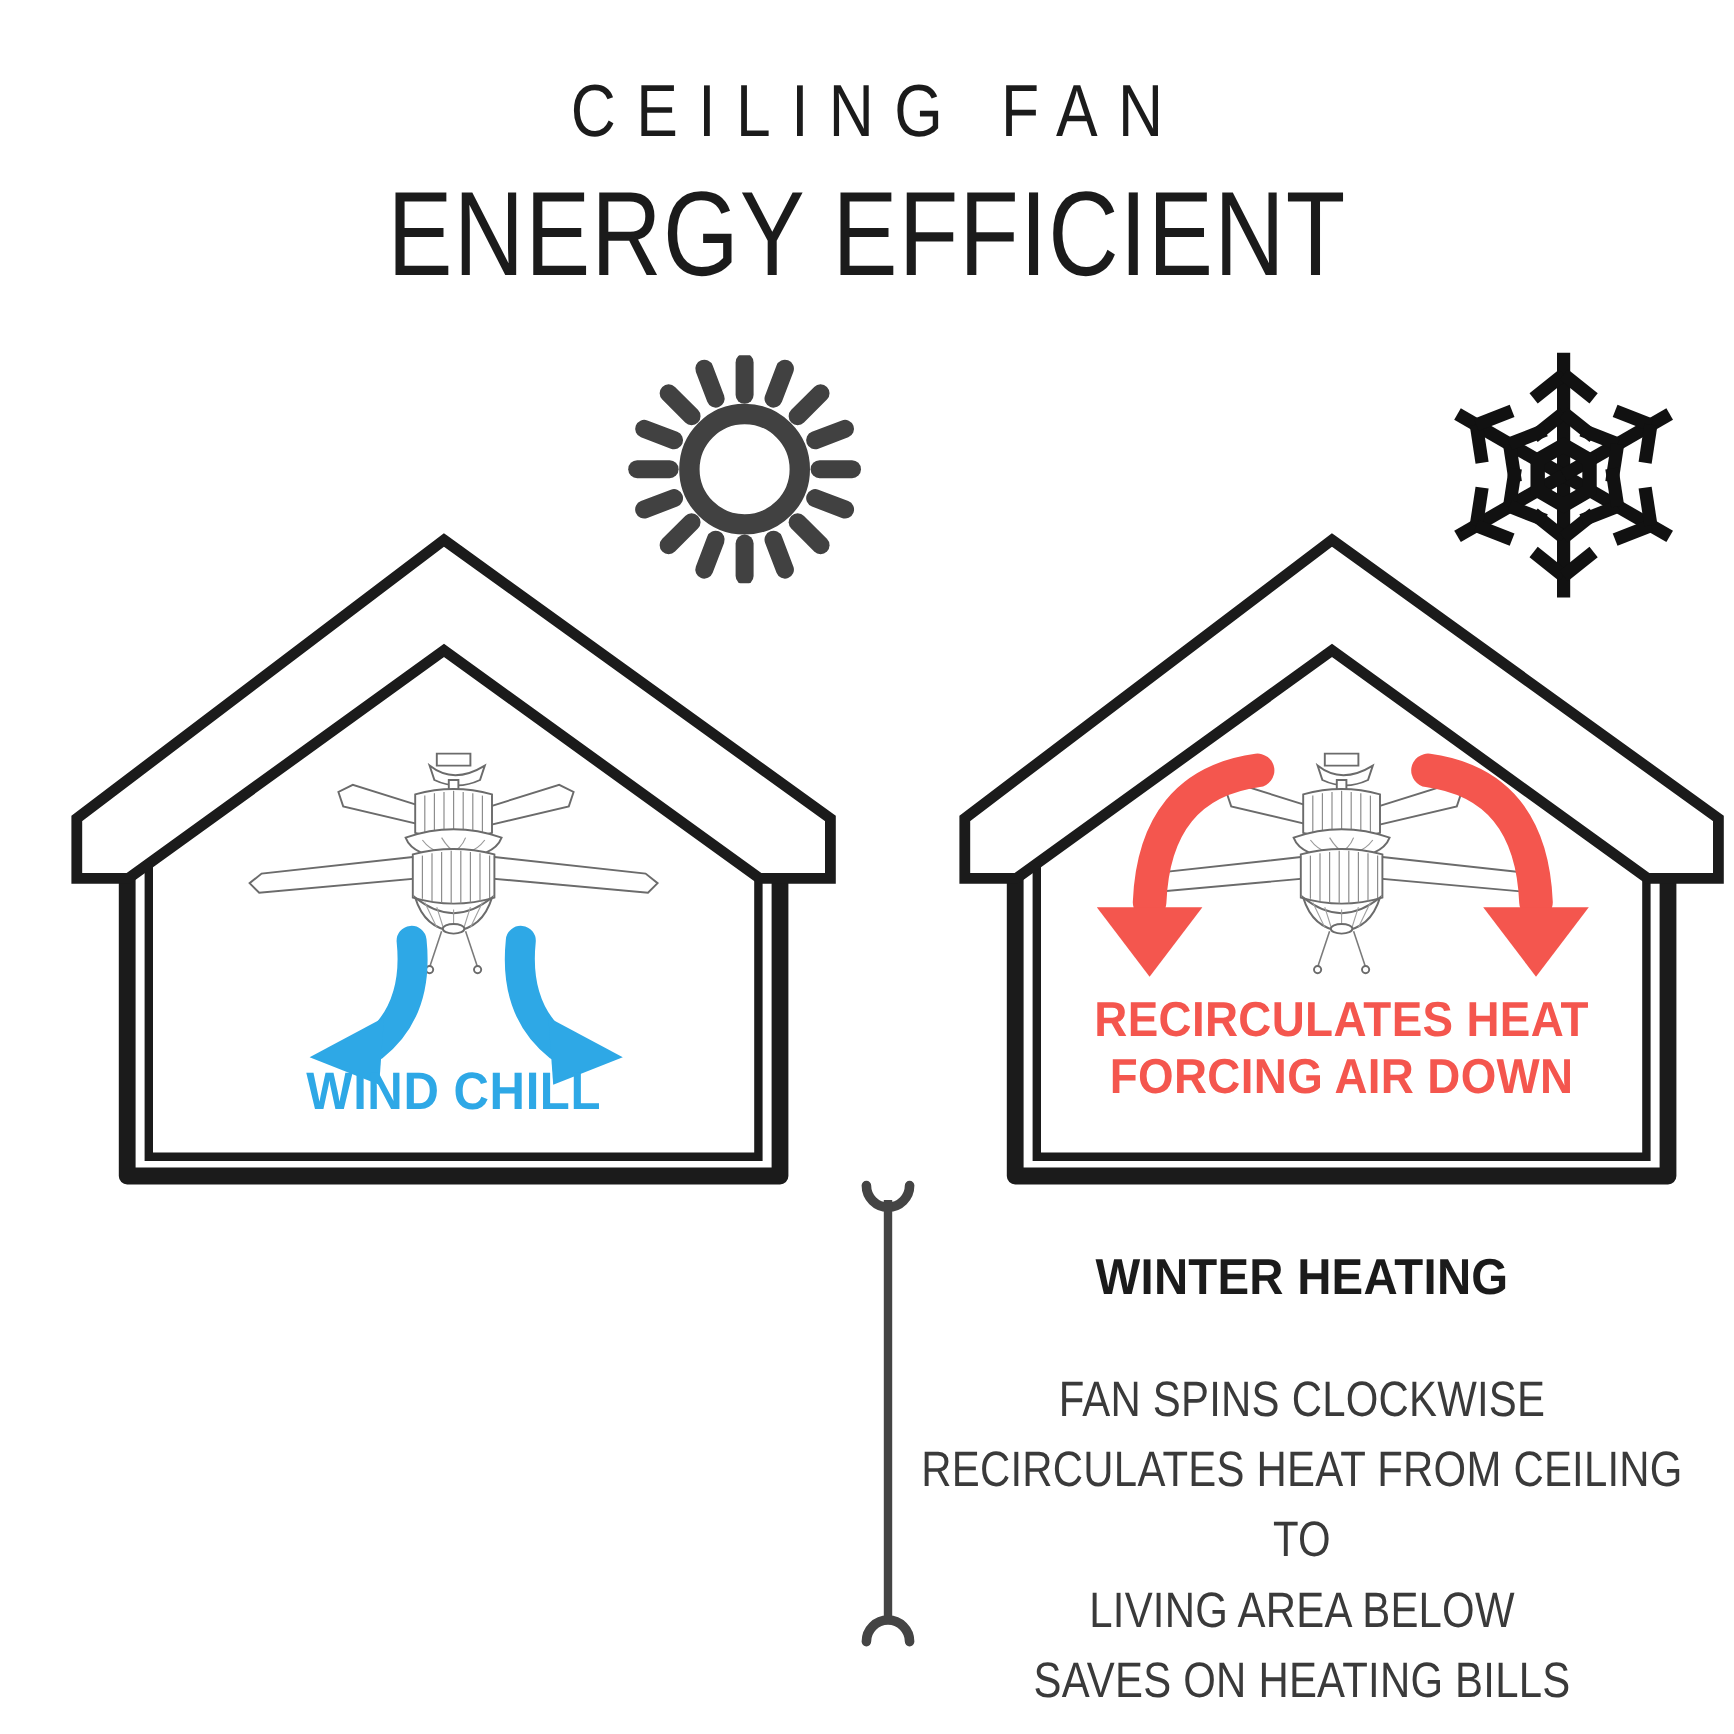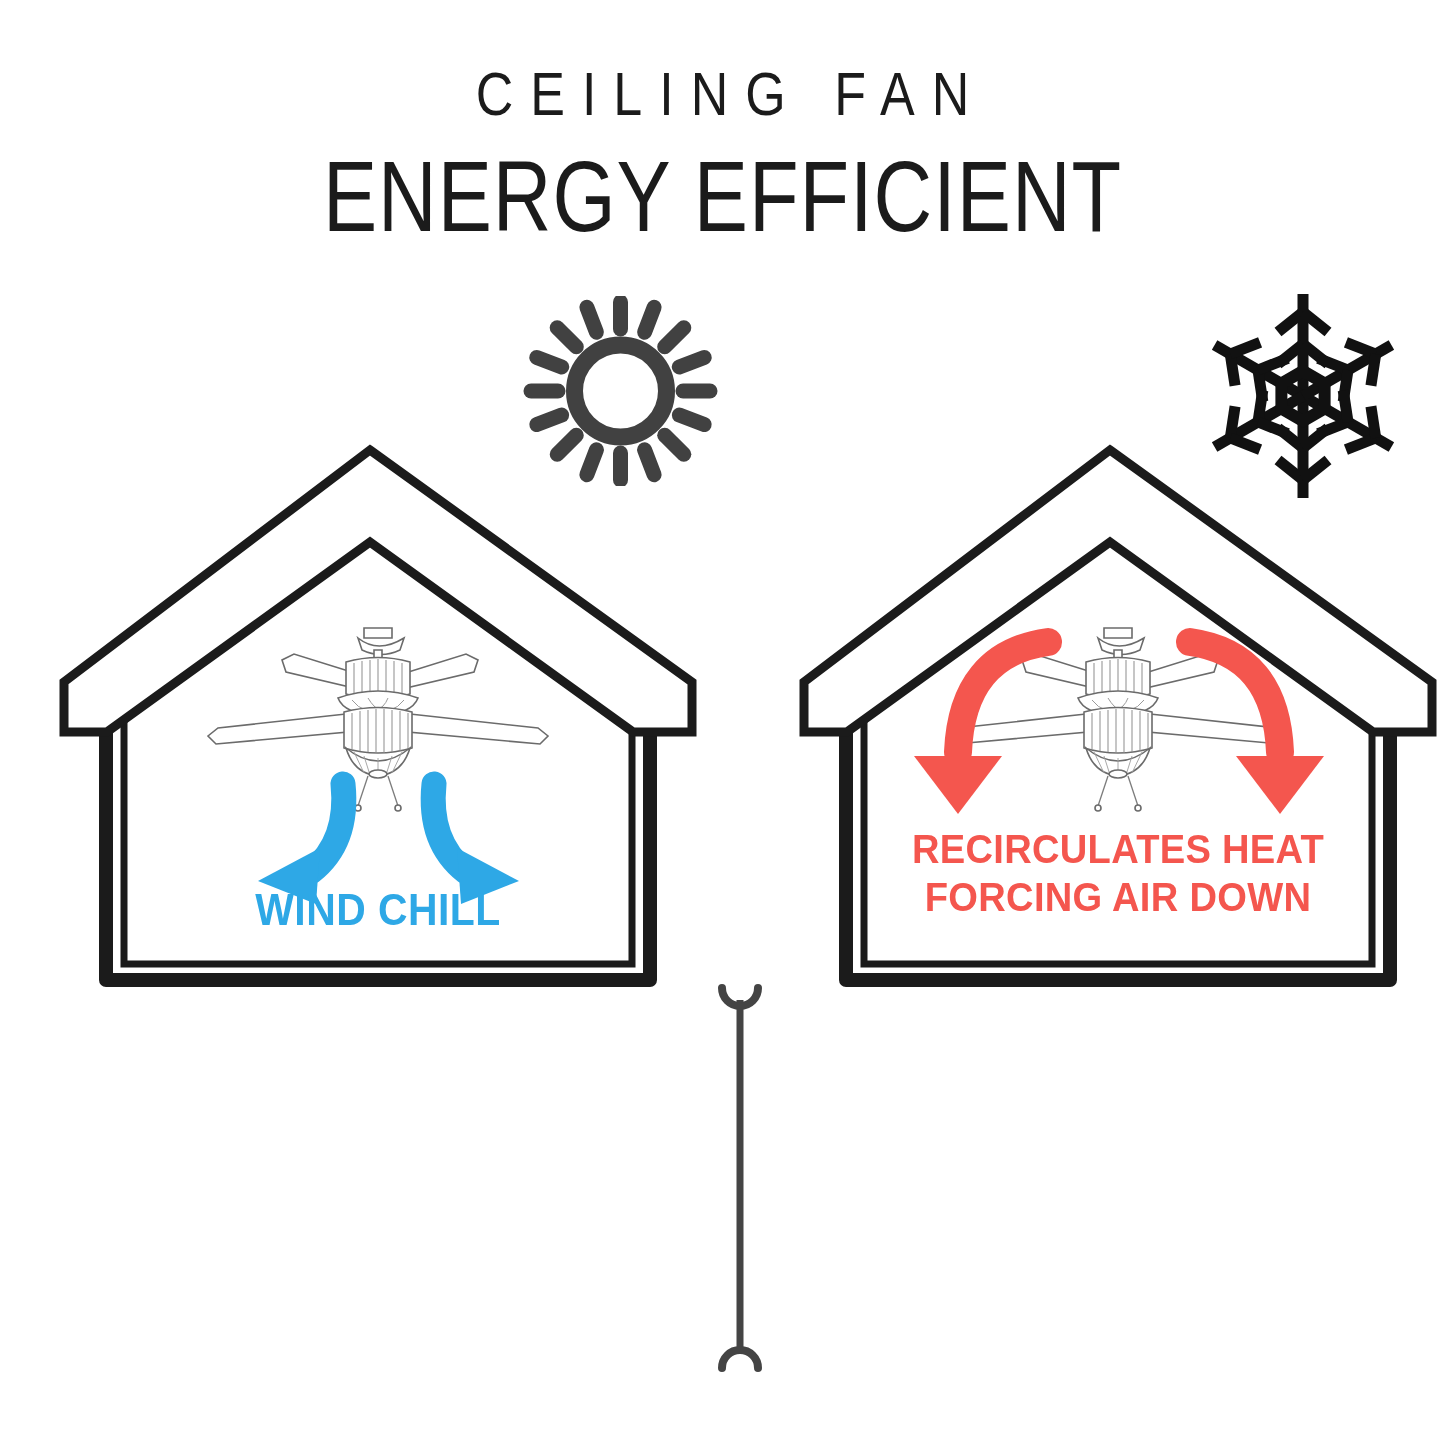--- a/index.html
+++ b/index.html
@@ -371,14 +371,21 @@
   <div class="house-caption" id="caption-recirculate">RECIRCULATES HEAT
 FORCING AIR DOWN</div>
 
   <svg id="divider" viewBox="0 0 80 400">
     <path d="M 22 10 a 18 18 0 0 0 36 0" fill="none" stroke="#444444" stroke-width="8" stroke-linecap="round"></path>
     <line x1="40" y1="22" x2="40" y2="374" stroke="#444444" stroke-width="7" stroke-linecap="butt"></line>
     <path d="M 22 390 a 18 18 0 0 1 36 0" fill="none" stroke="#444444" stroke-width="8" stroke-linecap="round"></path>
   </svg>
 
 
+  <div class="col" id="col-winter">
+    <div class="col-title">WINTER HEATING</div>
+    <div class="col-body">FAN SPINS CLOCKWISE
+RECIRCULATES HEAT FROM CEILING TO
+LIVING AREA BELOW
+SAVES ON HEATING BILLS</div>
+  </div>
 
 </div>
 
 </body></html>

